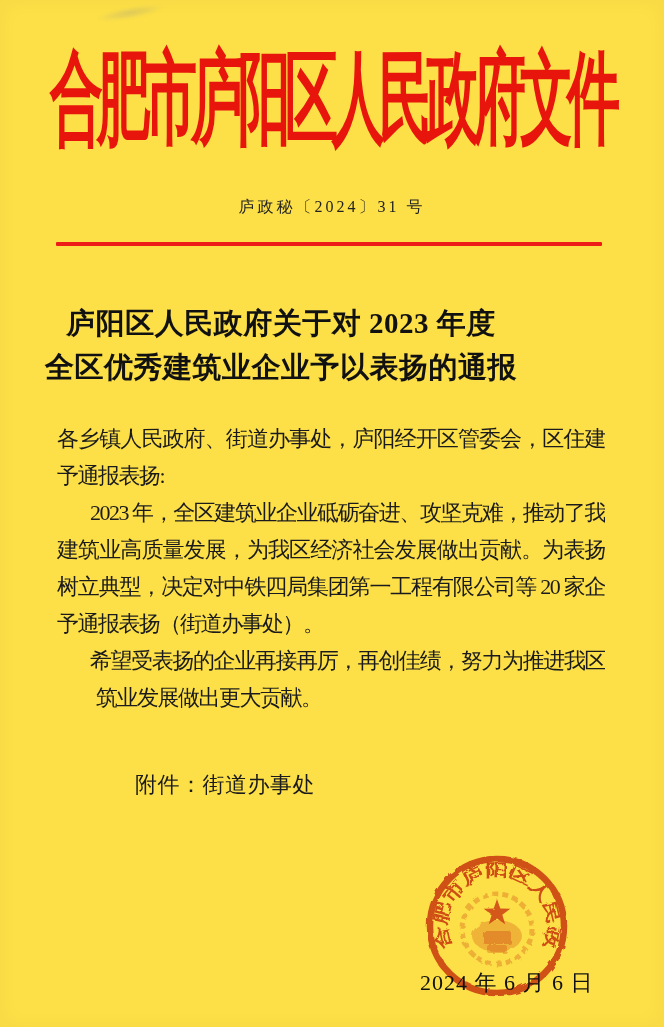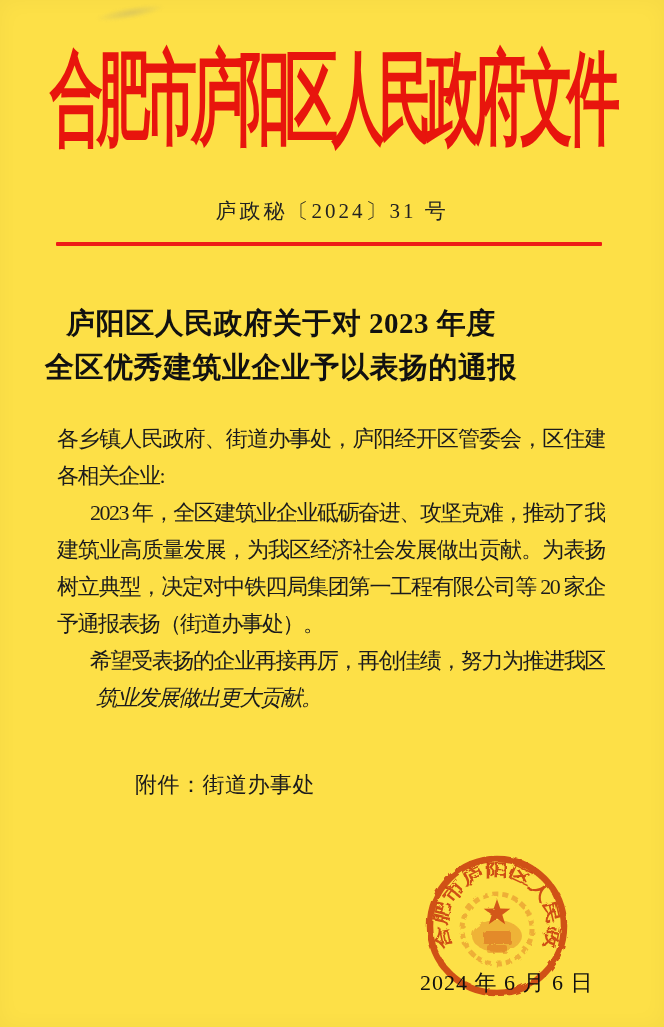--- a/index.html
+++ b/index.html
@@ -7,36 +7,36 @@
        font-family:"Liberation Serif","DejaVu Serif",serif;color:#1d1d1f;}
   .page{position:absolute;inset:0;background:#fde047;
         box-shadow:inset 0 0 22px rgba(0,0,0,0.035);}
   
   .header{position:absolute;top:31px;left:0;width:664px;text-align:center;
           font-size:53px;font-weight:bold;color:#e8150d;
           letter-spacing:-6px;white-space:nowrap;
           transform:scaleY(1.92);transform-origin:50% 0;}
   
   .docnum{position:absolute;top:197px;left:0;width:664px;text-align:center;
-          font-size:21px;letter-spacing:3px;color:#222;}
+          font-size:16px;letter-spacing:3px;color:#222;}
   
   .redrule{position:absolute;top:242px;left:56px;width:546px;height:4px;
            background:#ee1c16;border-radius:1px;}
   
   .title{position:absolute;top:301px;left:0;width:562px;text-align:center;
          font-size:29px;font-weight:bold;color:#111;line-height:44px;
          letter-spacing:0.5px;}
   
   .bodytext{position:absolute;top:420px;left:57px;width:548px;
             font-size:22px;line-height:37px;letter-spacing:-1.5px;color:#1b1b1d;}
   .line{height:37px;white-space:nowrap;}
   .line.fill{white-space:normal;text-align:justify;text-align-last:justify;
              text-justify:inter-character;overflow:hidden;}
   .ind2{padding-left:33px;}
-  .ind3{padding-left:39px;font-style:italic;}
+  .ind3{padding-left:39px;}
   .attachment{position:absolute;top:770px;left:135px;font-size:22px;
               letter-spacing:0.5px;color:#1b1b1d;}
   
   .seal{position:absolute;left:422px;top:851px;mix-blend-mode:multiply;opacity:0.93;}
   .date{position:absolute;left:420px;top:968px;font-size:22px;color:#101010;
         letter-spacing:1px;z-index:5;}
   
   .smudge{position:absolute;left:95px;top:7px;width:70px;height:12px;
           background:radial-gradient(ellipse,rgba(140,140,140,0.28),transparent 70%);
           transform:rotate(-10deg);filter:blur(1px);}
@@ -55,21 +55,21 @@
 
   <div class="redrule"></div>
 
   <div class="title">
     <div>庐阳区人民政府关于对 2023 年度</div>
     <div>全区优秀建筑业企业予以表扬的通报</div>
   </div>
 
   <div class="bodytext">
     <div class="line fill">各乡镇人民政府、街道办事处，庐阳经开区管委会，区住建局，</div>
-    <div class="line">各相关企业:</div>
+    <div class="line">予通报表扬:</div>
     <div class="line fill ind2">2023 年，全区建筑业企业砥砺奋进、攻坚克难，推动了我区</div>
     <div class="line fill">建筑业高质量发展，为我区经济社会发展做出贡献。为表扬先进，</div>
     <div class="line fill">树立典型，决定对中铁四局集团第一工程有限公司等 20 家企业给</div>
     <div class="line">予通报表扬（街道办事处）。</div>
     <div class="line fill ind2">希望受表扬的企业再接再厉，再创佳绩，努力为推进我区建</div>
     <div class="line ind3">筑业发展做出更大贡献。</div>
   </div>
 
   <div class="attachment">附件：街道办事处</div>
 

